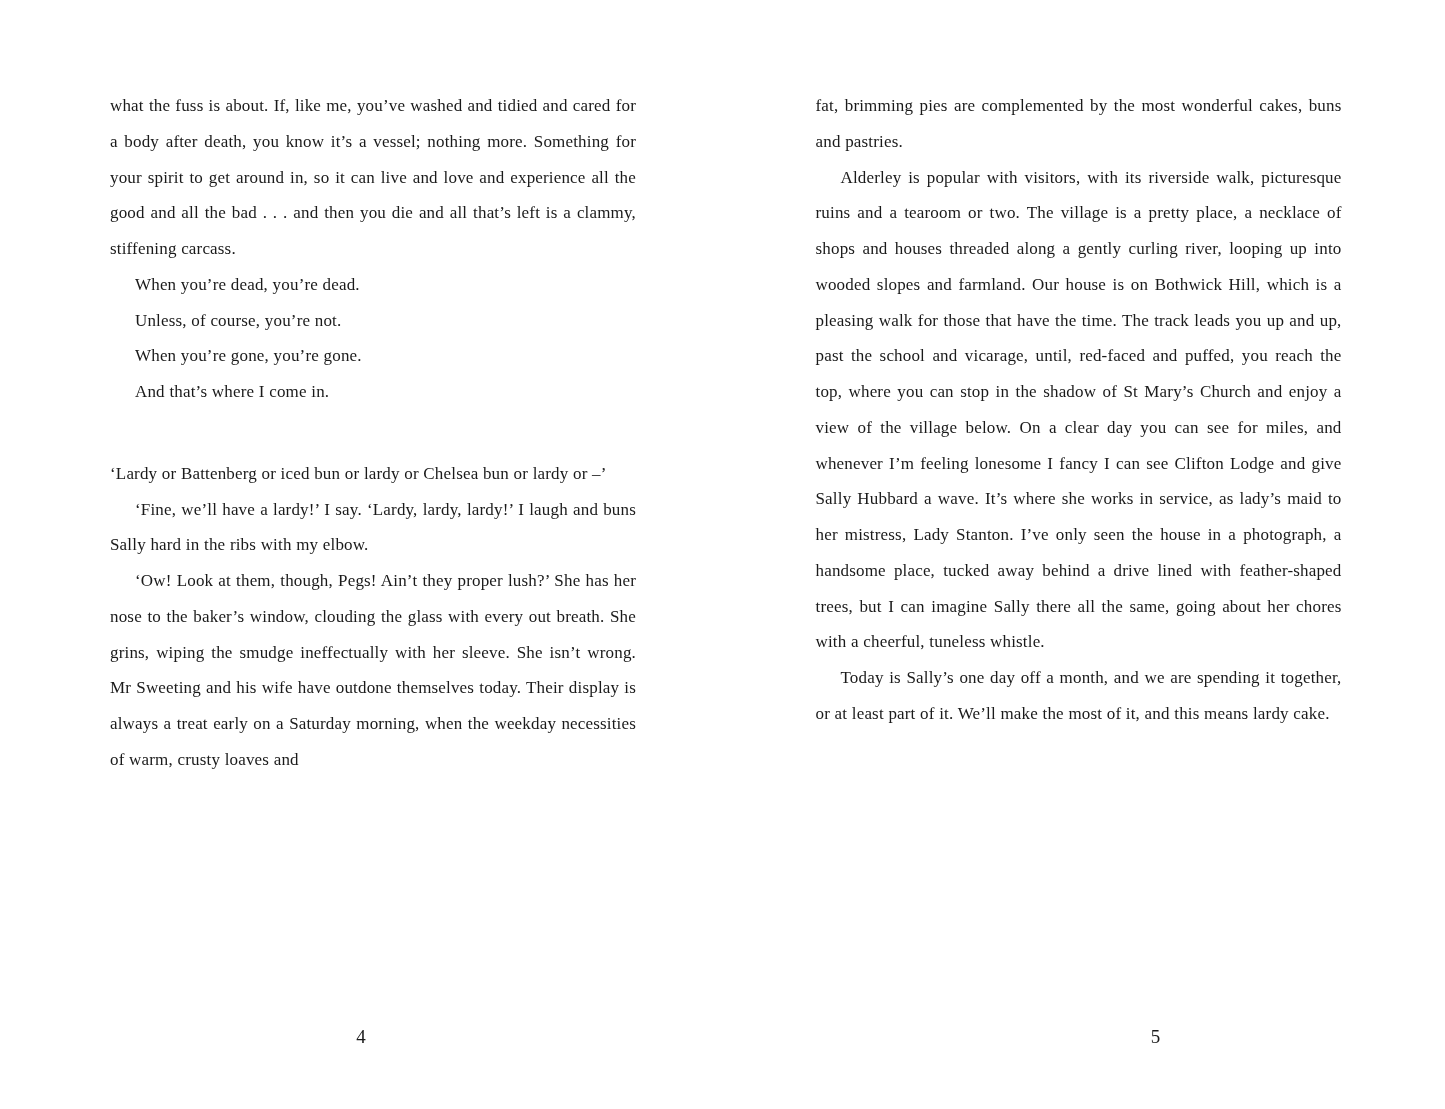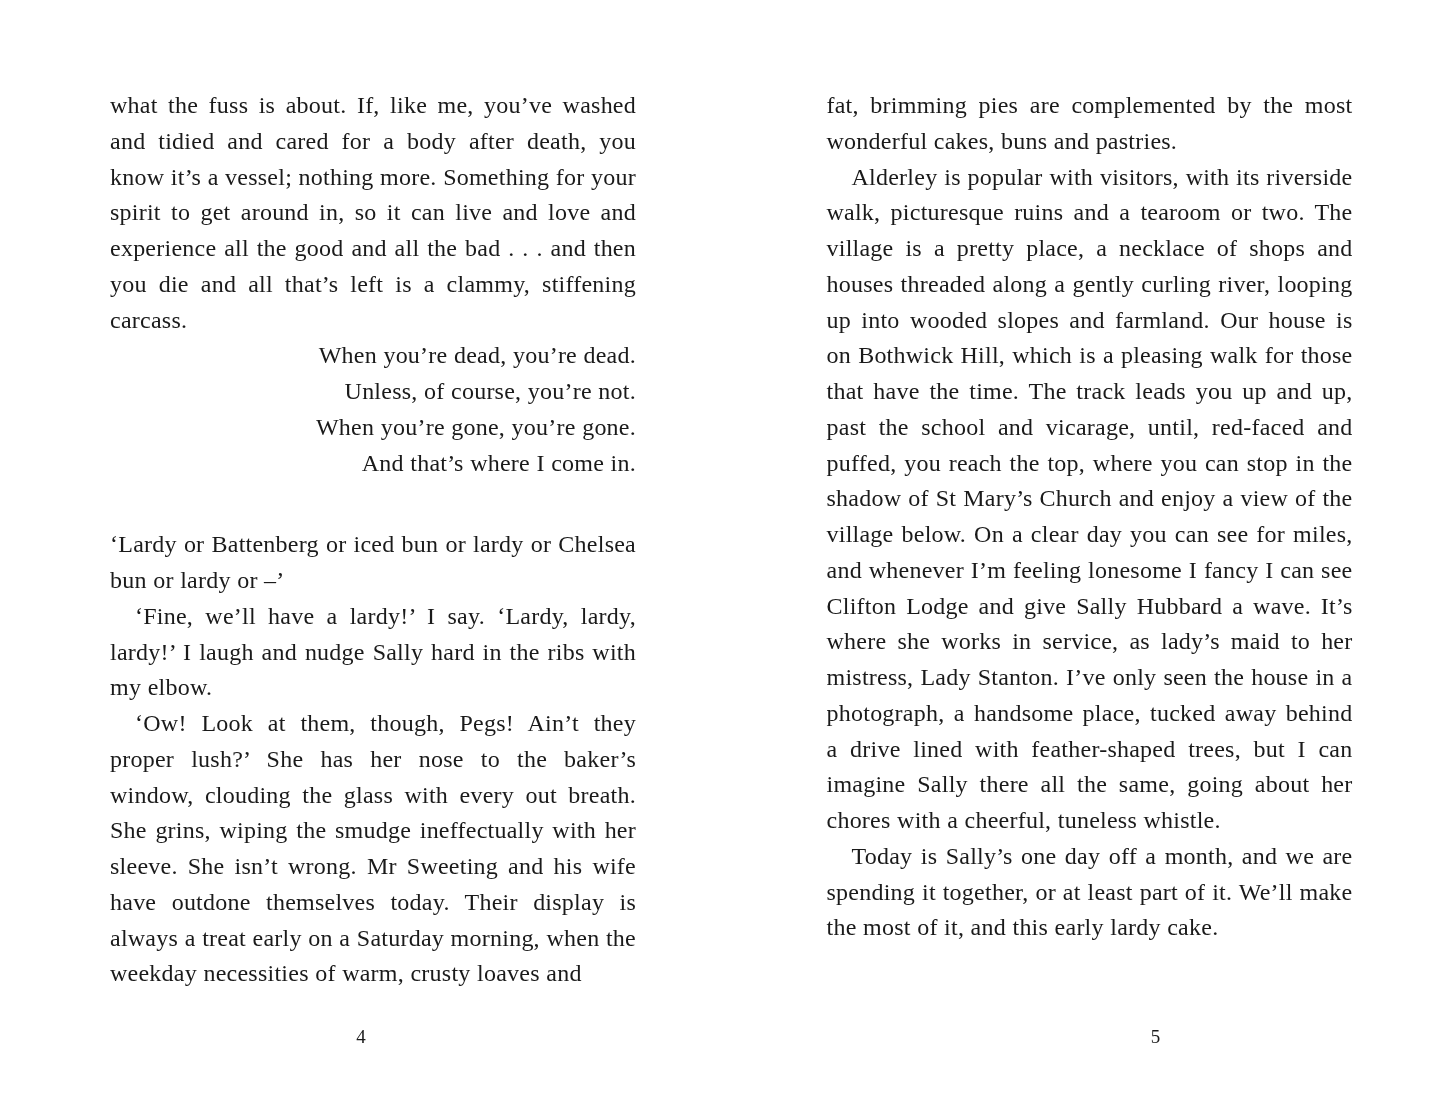--- a/index.html
+++ b/index.html
@@ -32,49 +32,49 @@
 
   .page-verso .text-block {
     position: absolute;
     left: 110px;
     top: 88px;
     width: 526px;
   }
 
   .page-recto .text-block {
     position: absolute;
-    left: 104px;
+    left: 93px;
     top: 88px;
     width: 526px;
   }
 
   .text-block p {
     margin: 0;
-    font-size: 24px;
+    font-size: 17px;
     line-height: 35.75px;
     text-align: justify;
     text-justify: inter-word;
     hyphens: none;
     -webkit-hyphens: none;
     letter-spacing: 0.01em;
     word-spacing: 0.01em;
   }
 
   
   .text-block p.indent {
     text-indent: 25px;
   }
 
   .text-block p.noindent {
     text-indent: 0;
   }
 
   
   .text-block p.short {
-    text-align: right;
+    text-align: left;
   }
 
   .text-block p.break-before {
     margin-top: 46px;
   }
 
   .folio {
     position: absolute;
     bottom: 63px;
     width: 100%;
@@ -101,28 +101,28 @@
 <div class="spread">
 
   <div class="page page-verso">
     <div class="text-block">
       <p class="noindent">what the fuss is about. If, like me, you’ve washed and tidied and cared for a body after death, you know it’s a vessel; nothing more. Something for your spirit to get around in, so it can live and love and experience all the good and all the bad . . . and then you die and all that’s left is a clammy, stiffening carcass.</p>
       <p class="indent short">When you’re dead, you’re dead.</p>
       <p class="indent short">Unless, of course, you’re not.</p>
       <p class="indent short">When you’re gone, you’re gone.</p>
       <p class="indent short">And that’s where I come in.</p>
       <p class="noindent break-before">‘Lardy or Battenberg or iced bun or lardy or Chelsea bun or lardy or –’</p>
-      <p class="indent">‘Fine, we’ll have a lardy!’ I say. ‘Lardy, lardy, lardy!’ I laugh and nudge Sally hard in the ribs with my elbow.</p>
+      <p class="indent">‘Fine, we’ll have a lardy!’ I say. ‘Lardy, lardy, lardy!’ I laugh and buns Sally hard in the ribs with my elbow.</p>
       <p class="indent">‘Ow! Look at them, though, Pegs! Ain’t they proper lush?’ She has her nose to the baker’s window, clouding the glass with every out breath. She grins, wiping the smudge ineffectually with her sleeve. She isn’t wrong. Mr Sweeting and his wife have outdone themselves today. Their display is always a treat early on a Saturday morning, when the weekday necessities of warm, crusty loaves and</p>
     </div>
     <div class="folio">4</div>
   </div>
 
   <div class="page page-recto">
     <div class="text-block">
       <p class="noindent">fat, brimming pies are complemented by the most wonderful cakes, buns and pastries.</p>
       <p class="indent">Alderley is popular with visitors, with its riverside walk, picturesque ruins and a tearoom or two. The village is a pretty place, a necklace of shops and houses threaded along a gently curling river, looping up into wooded slopes and farmland. Our house is on Bothwick Hill, which is a pleasing walk for those that have the time. The track leads you up and up, past the school and vicarage, until, red-faced and puffed, you reach the top, where you can stop in the shadow of St Mary’s Church and enjoy a view of the village below. On a clear day you can see for miles, and whenever I’m feeling lonesome I fancy I can see Clifton Lodge and give Sally Hubbard a wave. It’s where she works in service, as lady’s maid to her mistress, Lady Stanton. I’ve only seen the house in a photograph, a handsome place, tucked away behind a drive lined with feather-shaped trees, but I can imagine Sally there all the same, going about her chores with a cheerful, tuneless whistle.</p>
-      <p class="indent">Today is Sally’s one day off a month, and we are spending it together, or at least part of it. We’ll make the most of it, and this early lardy cake.</p>
+      <p class="indent">Today is Sally’s one day off a month, and we are spending it together, or at least part of it. We’ll make the most of it, and this means lardy cake.</p>
     </div>
     <div class="folio">5</div>
   </div>
 
 </div>
 
 </body></html>

